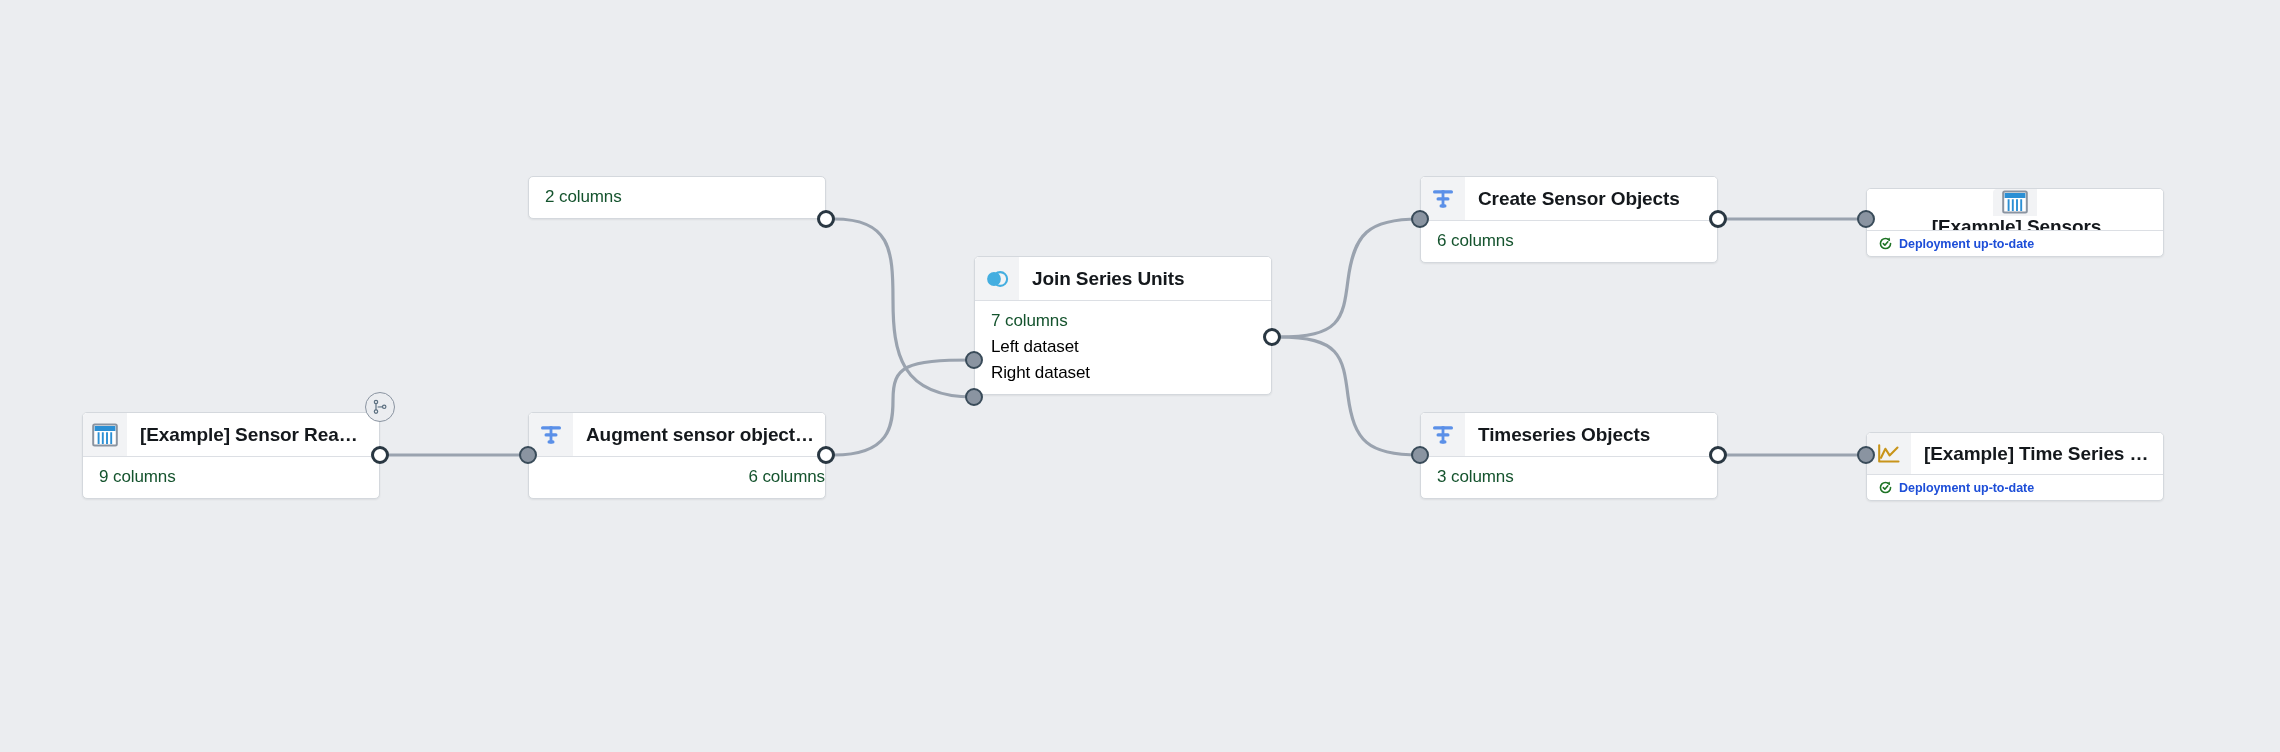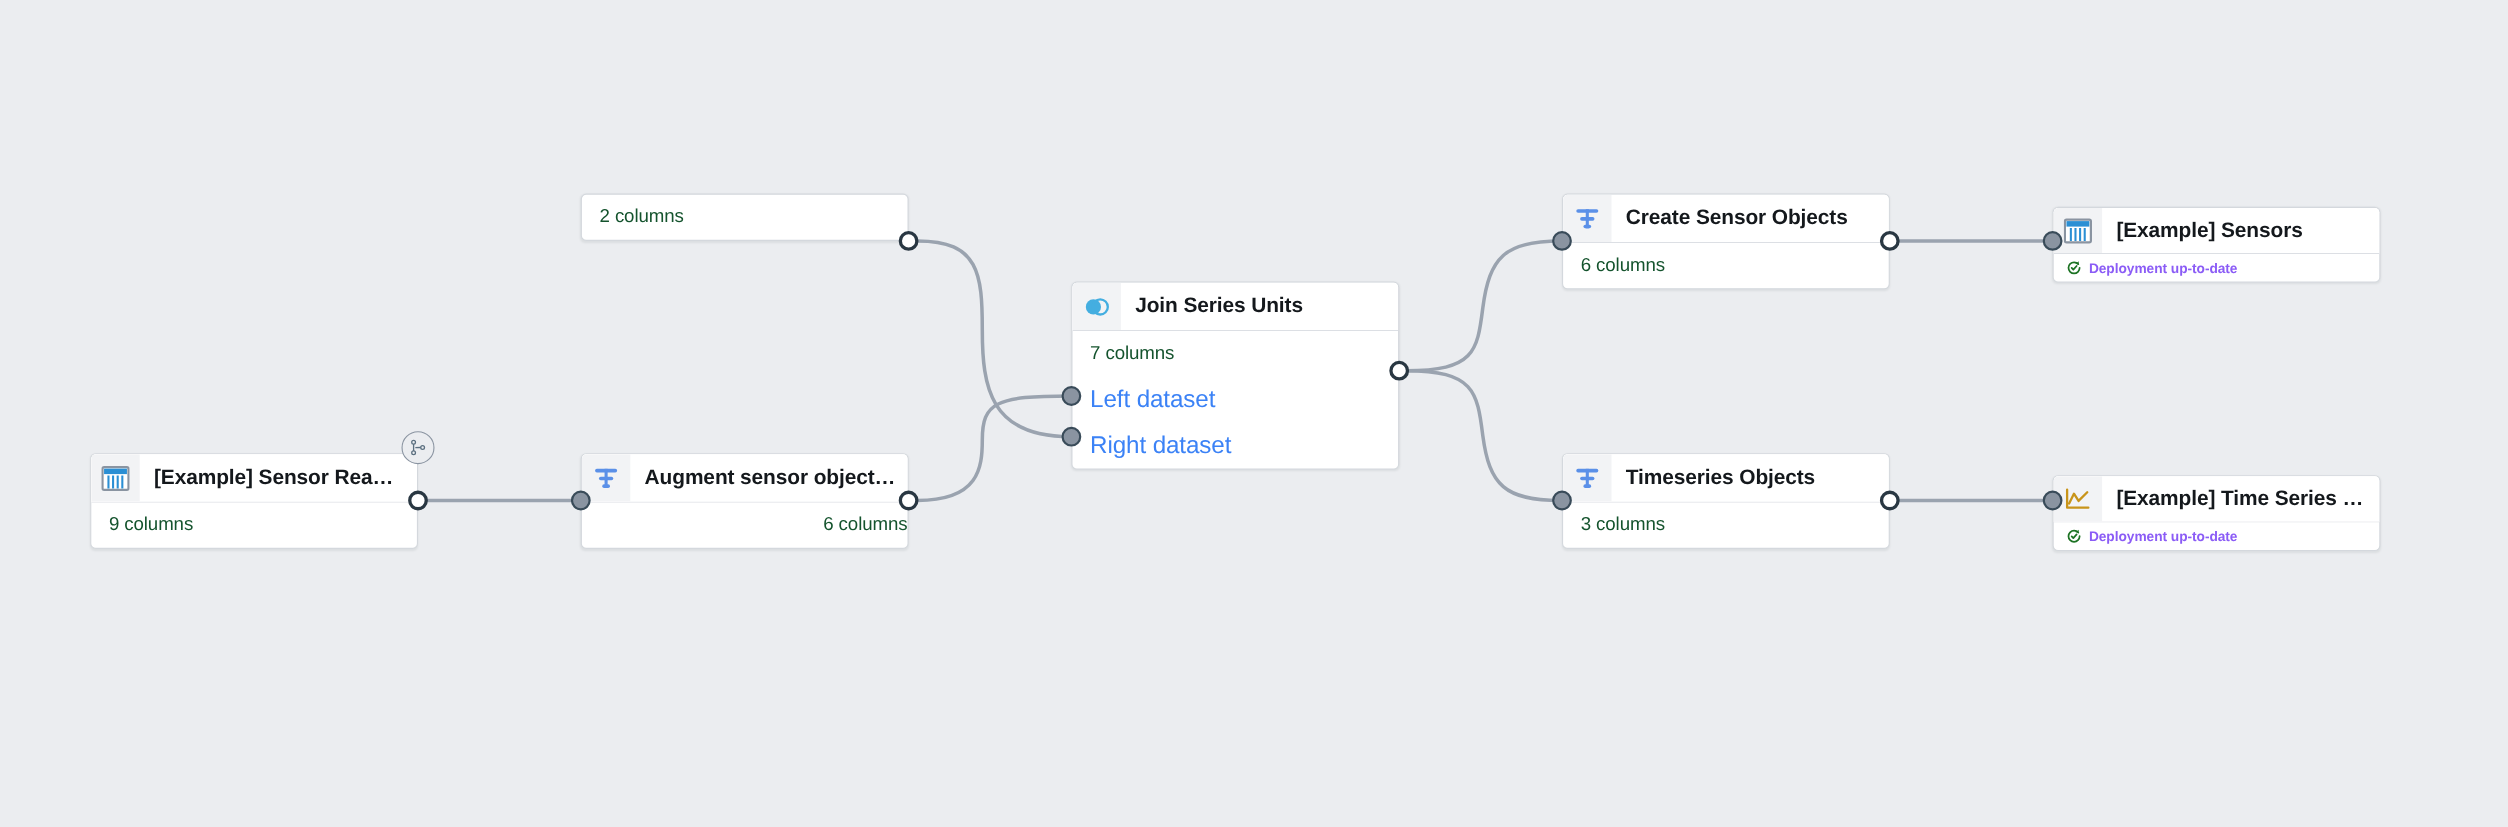--- a/index.html
+++ b/index.html
@@ -72,41 +72,41 @@
     padding: 9px 0 10px 16px;
     border-radius: 0 0 4px 4px;
   }
   .node-sub {
     font-size: 17px;
     color: #14532d;
     line-height: 22px;
     letter-spacing: -0.1px;
   }
   .port-label {
-    font-size: 22px;
-    color: #3b82f6;
+    font-size: 17px;
+    color: #000000;
     line-height: 22px;
     letter-spacing: -0.1px;
-    margin-top: 20px;
+    margin-top: 4px;
   }
 
   
   .deploy-strip {
     display: flex;
     align-items: center;
     gap: 6px;
     height: 25px;
     padding-left: 11px;
     box-sizing: border-box;
     border-radius: 0 0 4px 4px;
   }
   .deploy-text {
     font-size: 12.5px;
     font-weight: 700;
-    color: #8b5cf6;
+    color: #1d4ed8;
     letter-spacing: -0.05px;
     white-space: nowrap;
   }
 
   
   .port {
     position: absolute;
     width: 18px;
     height: 18px;
     border-radius: 50%;
@@ -277,21 +277,21 @@
       <span class="node-title">Timeseries Objects</span>
     </div>
     <div class="node-body">
       <div class="node-sub">3 columns</div>
     </div>
   </div>
   <div class="port port-in" style="left:1411px; top:446px;"></div>
   <div class="port port-out" style="left:1709px; top:446px;"></div>
 
   <div class="node" style="left:1866px; top:188px; width:298px;">
-    <div class="node-head" style="height:42px;">
+    <div class="node-head" style="height:42px;flex-direction:column;">
       <span class="node-icon" style="height:41px;">
         <svg width="26" height="24" viewBox="0 0 26 24" xmlns="http://www.w3.org/2000/svg">
           <rect x="1.2" y="1.6" width="23.6" height="20.8" rx="1.5" fill="#ffffff" stroke="#8a94a1" stroke-width="2"></rect>
           <rect x="2.6" y="3" width="20.8" height="5" fill="#2b8fd4"></rect>
           <g stroke="#2b8fd4" stroke-width="1.9">
             <line x1="6.6" y1="9.3" x2="6.6" y2="21"></line>
             <line x1="10.8" y1="9.3" x2="10.8" y2="21"></line>
             <line x1="15" y1="9.3" x2="15" y2="21"></line>
             <line x1="19.2" y1="9.3" x2="19.2" y2="21"></line>
           </g>

